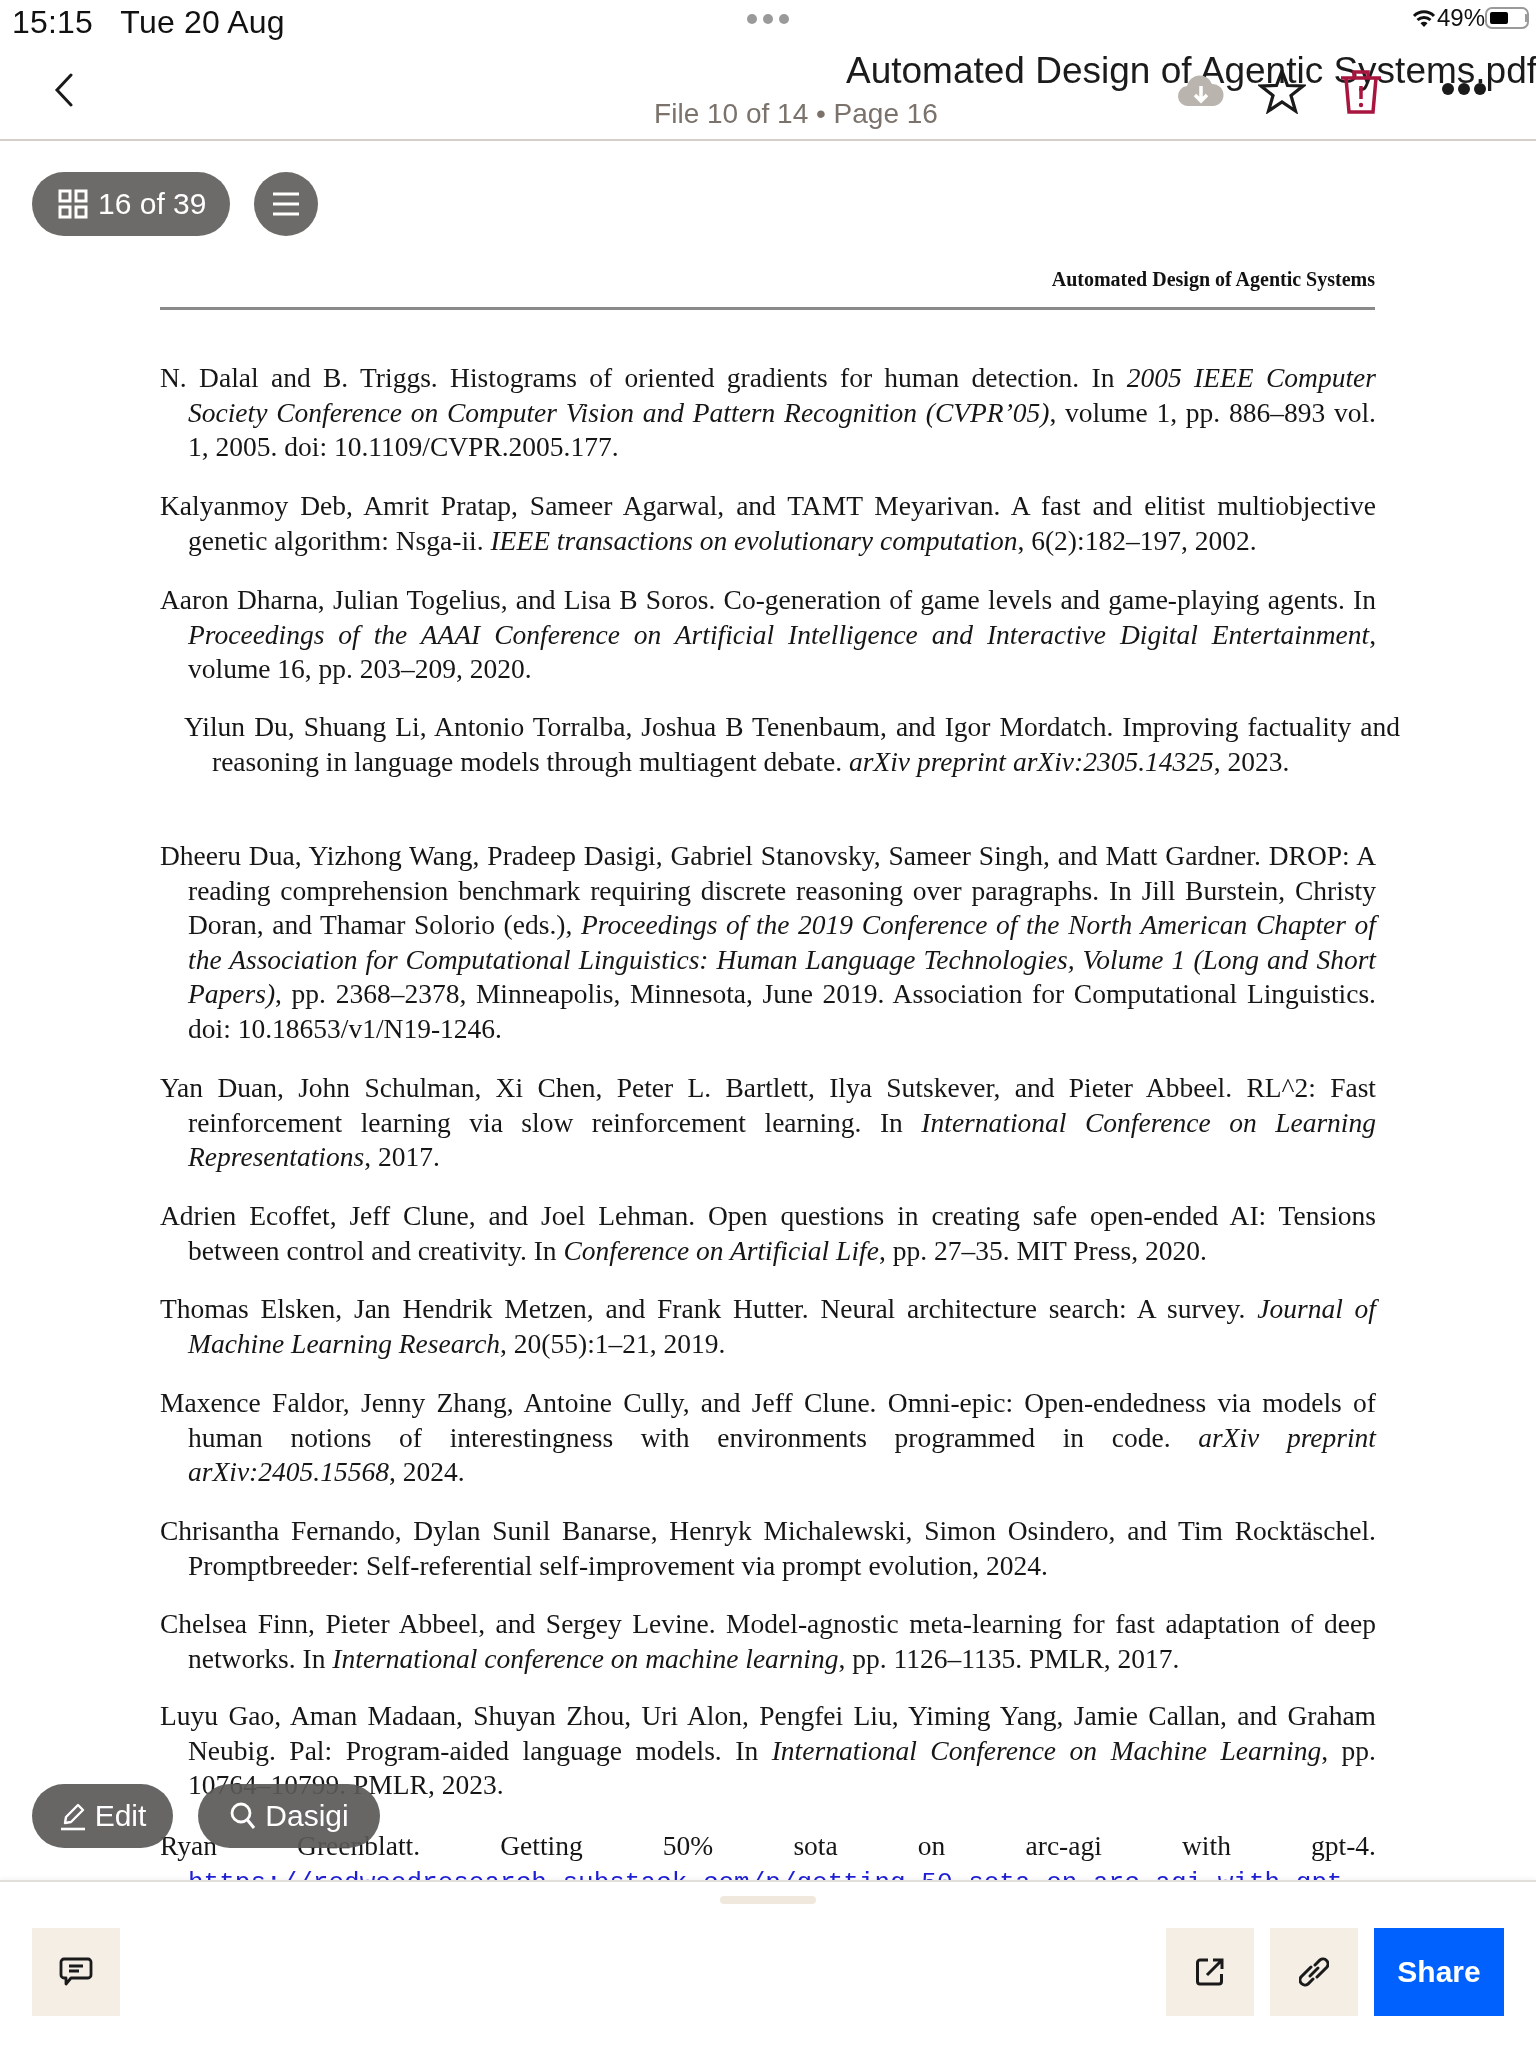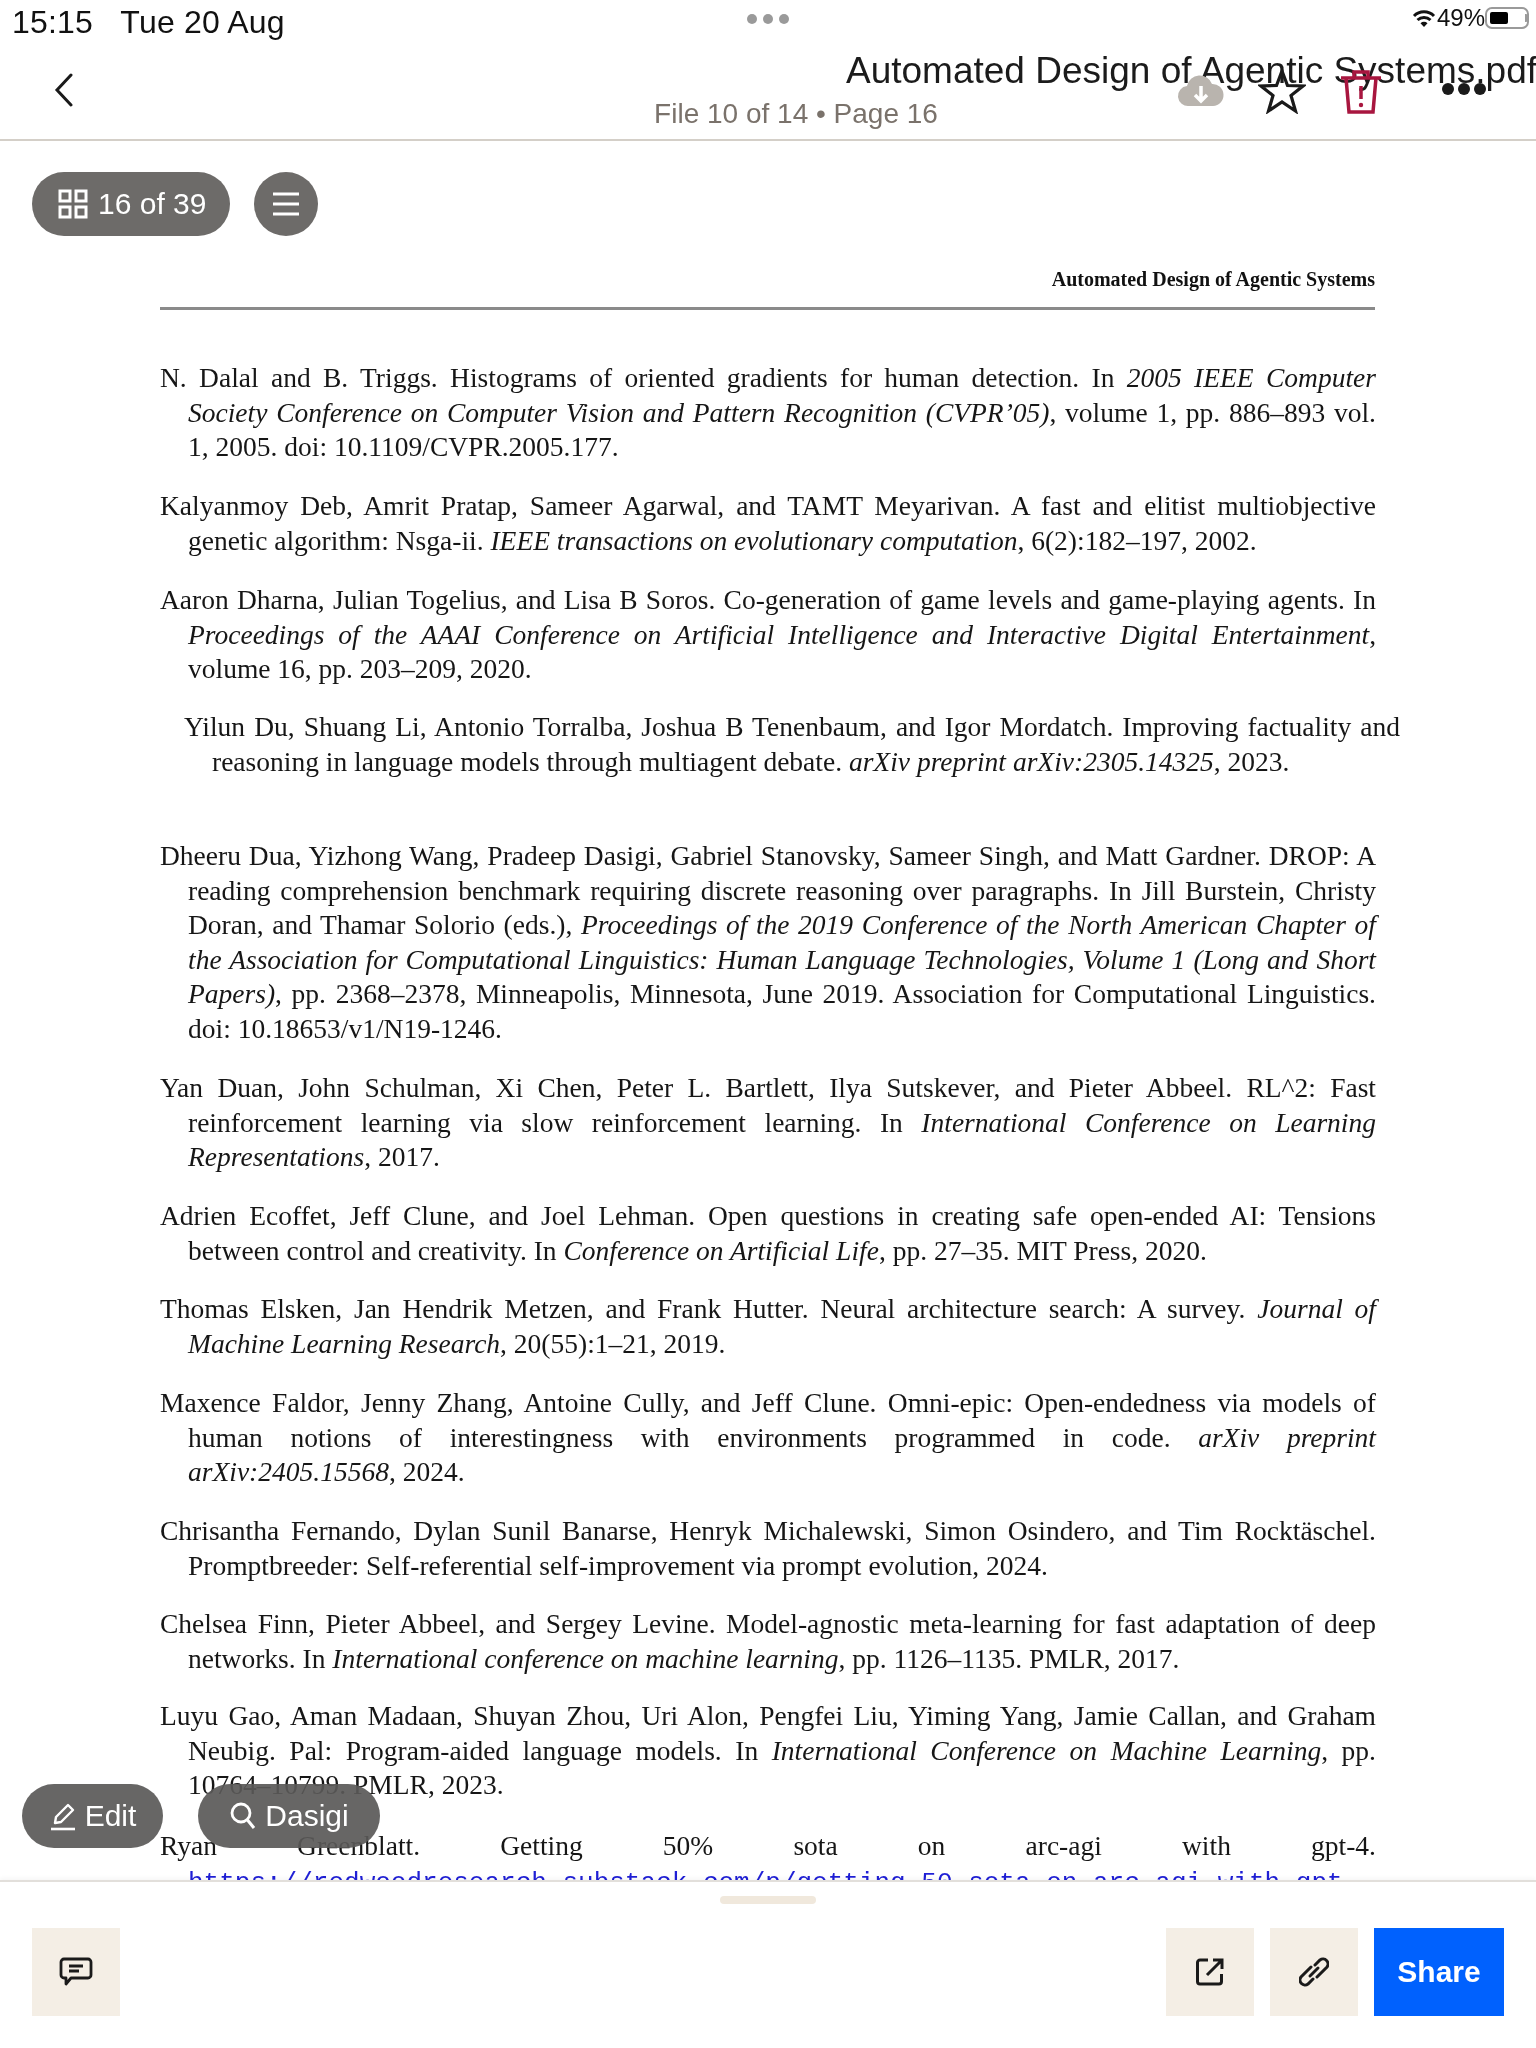--- a/index.html
+++ b/index.html
@@ -123,21 +123,21 @@
 <div class="abs ref" style="top:839px;"><span>Dheeru Dua, Yizhong Wang, Pradeep Dasigi, Gabriel Stanovsky, Sameer Singh, and Matt Gardner. DROP: A reading comprehension benchmark requiring discrete reasoning over paragraphs. In Jill Burstein, Christy Doran, and Thamar Solorio (eds.), </span><i>Proceedings of the 2019 Conference of the North American Chapter of the Association for Computational Linguistics: Human Language Technologies, Volume 1 (Long and Short Papers)</i><span>, pp. 2368–2378, Minneapolis, Minnesota, June 2019. Association for Computational Linguistics. doi: 10.18653/v1/N19-1246.</span></div>
 <div class="abs ref" style="top:1071px;"><span>Yan Duan, John Schulman, Xi Chen, Peter L. Bartlett, Ilya Sutskever, and Pieter Abbeel. RL^2: Fast reinforcement learning via slow reinforcement learning. In </span><i>International Conference on Learning Representations</i><span>, 2017.</span></div>
 <div class="abs ref" style="top:1199px;"><span>Adrien Ecoffet, Jeff Clune, and Joel Lehman. Open questions in creating safe open-ended AI: Tensions between control and creativity. In </span><i>Conference on Artificial Life</i><span>, pp. 27–35. MIT Press, 2020.</span></div>
 <div class="abs ref" style="top:1292px;"><span>Thomas Elsken, Jan Hendrik Metzen, and Frank Hutter. Neural architecture search: A survey. </span><i>Journal of Machine Learning Research</i><span>, 20(55):1–21, 2019.</span></div>
 <div class="abs ref" style="top:1386px;"><span>Maxence Faldor, Jenny Zhang, Antoine Cully, and Jeff Clune. Omni-epic: Open-endedness via models of human notions of interestingness with environments programmed in code. </span><i>arXiv preprint arXiv:2405.15568</i><span>, 2024.</span></div>
 <div class="abs ref" style="top:1514px;"><span>Chrisantha Fernando, Dylan Sunil Banarse, Henryk Michalewski, Simon Osindero, and Tim Rocktäschel. Promptbreeder: Self-referential self-improvement via prompt evolution, 2024.</span><i></i><span></span></div>
 <div class="abs ref" style="top:1607px;"><span>Chelsea Finn, Pieter Abbeel, and Sergey Levine. Model-agnostic meta-learning for fast adaptation of deep networks. In </span><i>International conference on machine learning</i><span>, pp. 1126–1135. PMLR, 2017.</span></div>
 <div class="abs ref" style="top:1699px;"><span>Luyu Gao, Aman Madaan, Shuyan Zhou, Uri Alon, Pengfei Liu, Yiming Yang, Jamie Callan, and Graham Neubig. Pal: Program-aided language models. In </span><i>International Conference on Machine Learning</i><span>, pp. 10764–10799. PMLR, 2023.</span></div>
 <div class="abs ref" style="top:1829px;"><span>Ryan Greenblatt. Getting 50% sota on arc-agi with gpt-4. </span><span class="url">https://redwoodresearch.substack.com/p/getting-50-sota-on-arc-agi-with-gpt</span><span>, July 2024. Technical Report.</span></div>
 
-<div class="abs float-btn" style="left:22px;width:141px;gap:8px;">
+<div class="abs float-btn" style="left:32px;width:141px;gap:8px;">
   <svg width="28" height="30" viewBox="0 0 28 30">
       <path d="M6 22 L7 16 L19 4 L24 9 L12 21 Z" stroke="#fff" stroke-width="2.4" fill="none" stroke-linejoin="round"></path>
       <path d="M2 28 H26" stroke="#fff" stroke-width="2.6"></path>
     </svg>
   <span>Edit</span>
 </div>
 <div class="abs float-btn" style="left:198px;width:182px;">
   <svg width="28" height="30" viewBox="0 0 28 30">
       <circle cx="12" cy="12" r="9" stroke="#fff" stroke-width="2.8" fill="none"></circle>
       <path d="M18.5 19 L25 27" stroke="#fff" stroke-width="3"></path>

